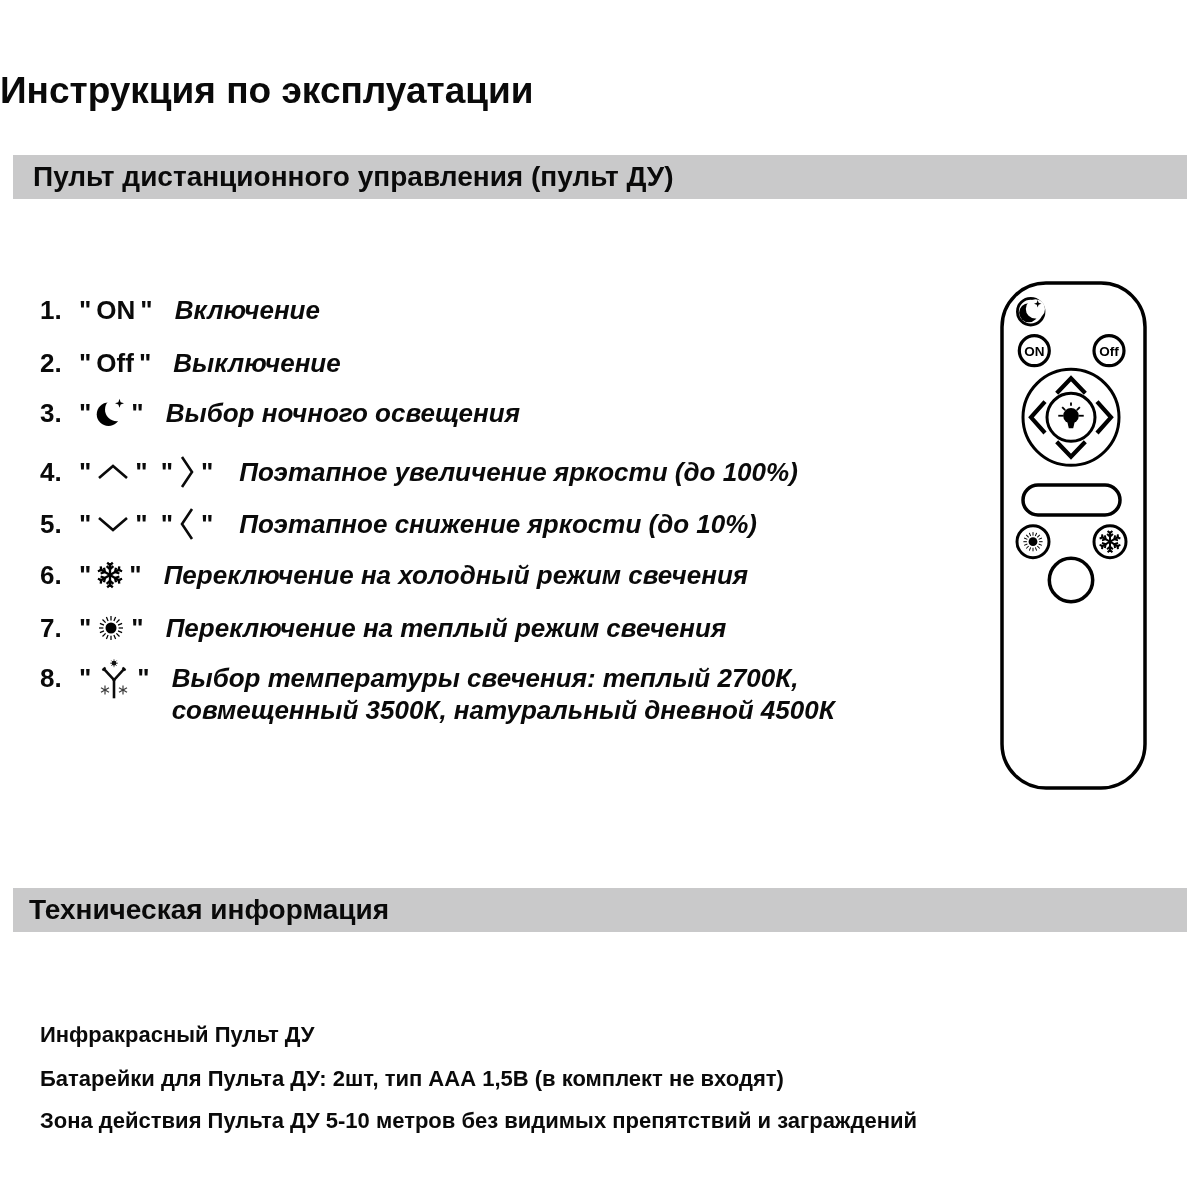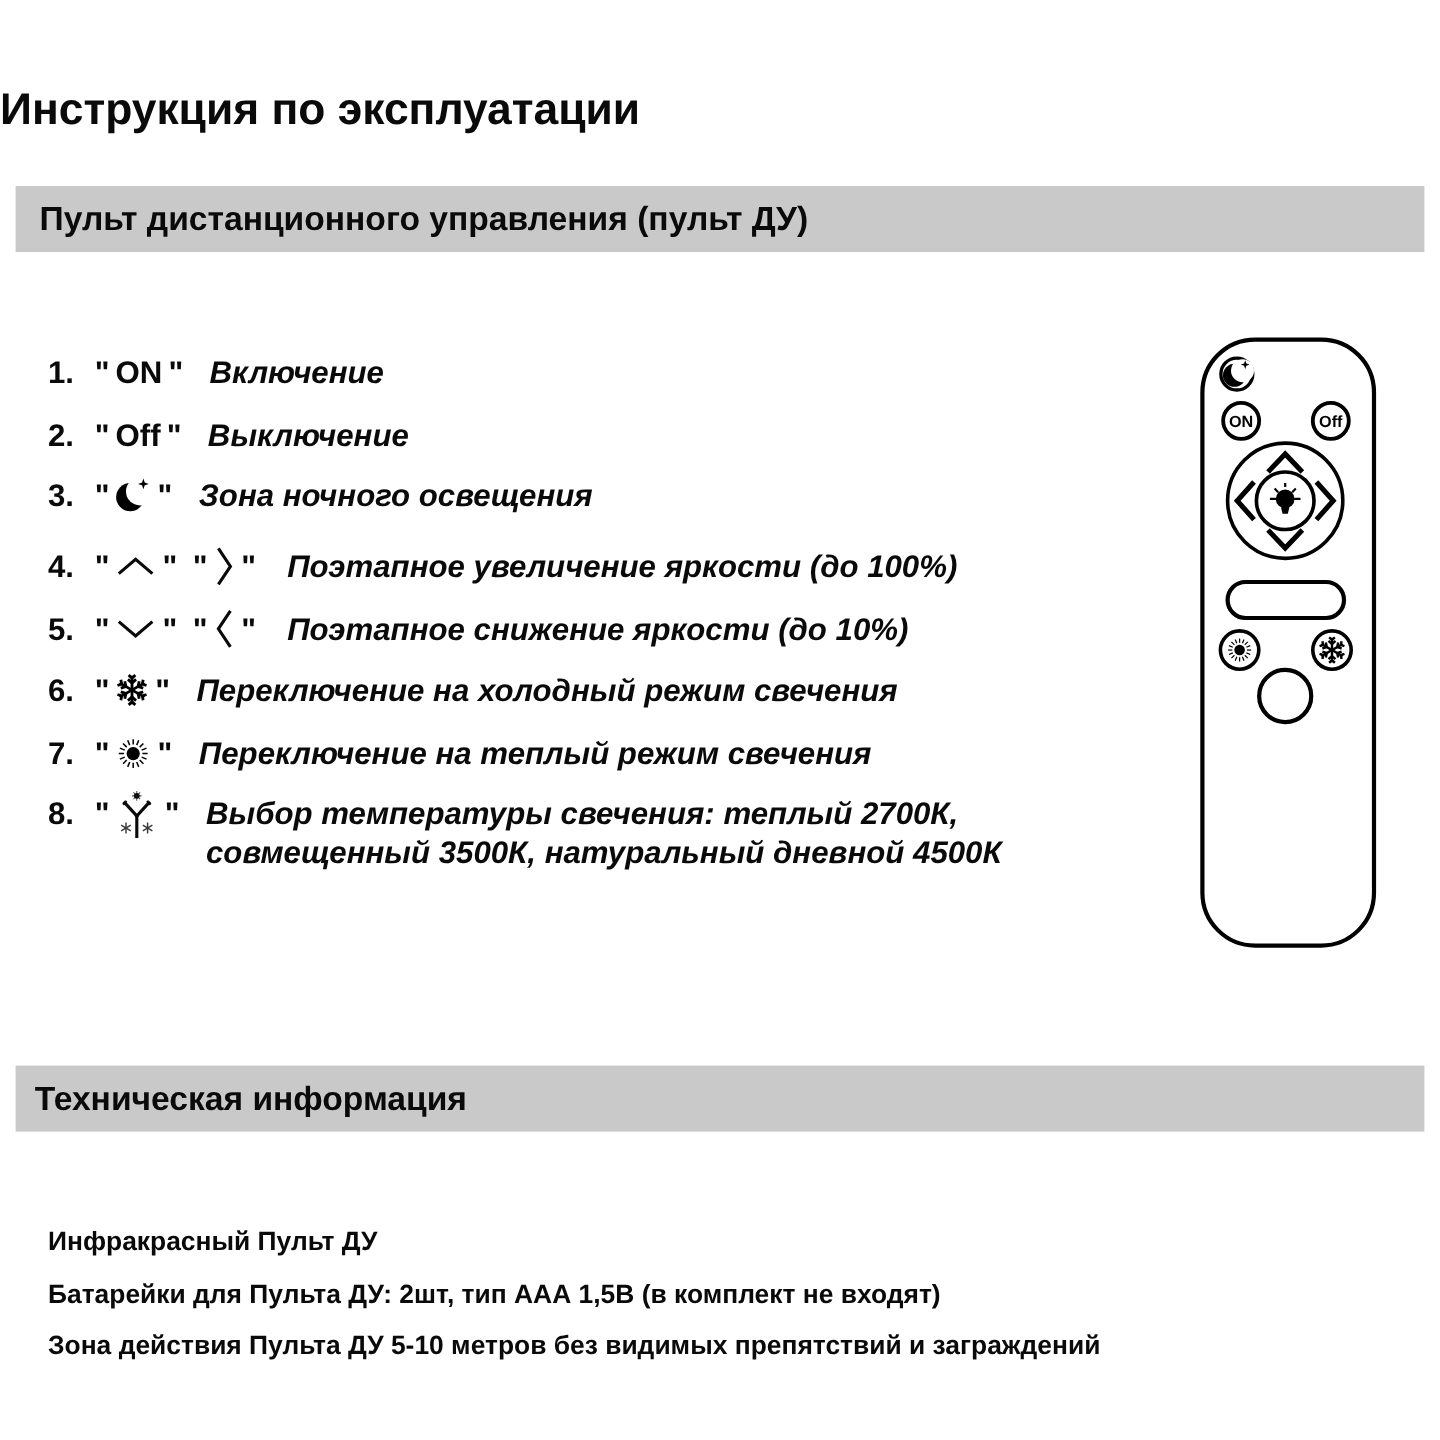--- a/index.html
+++ b/index.html
@@ -1,21 +1,21 @@
 <!DOCTYPE html>
 <html><head>
 <meta charset="utf-8">
 <style>
   html,body{margin:0;padding:0;background:#fff;}
   body{width:1200px;height:1200px;position:relative;overflow:hidden;
        font-family:"Liberation Sans",sans-serif;font-weight:700;color:#0a0a0a;}
   *{box-sizing:border-box;}
   .page-title{position:absolute;top:70px;left:0;right:0;text-align:left;
        font-size:37px;letter-spacing:0;}
-  .section-bar{position:absolute;left:13px;width:1174px;height:55px;background:#c9c9ca;
+  .section-bar{position:absolute;left:13px;width:1174px;height:44px;background:#c9c9ca;
        display:flex;align-items:center;padding-left:20px;font-size:28px;}
   .bar-remote{top:155px;}
   .bar-tech{top:888px;padding-left:16px;}
   .li{position:absolute;left:40px;display:flex;align-items:center;
        font-size:26px;line-height:32px;white-space:nowrap;}
   .li .num{width:34px;}
   .li .q{margin:0 5px;}
   .li .desc{margin-left:17px;font-style:italic;}
   .li .grp2{margin-left:8px;}
   .li .desc4{margin-left:21px;}
@@ -110,21 +110,21 @@
   <span class="desc">Выключение</span>
 </div>
 
 <div class="li" style="top:397px">
   <span class="num">3.</span>
   <span class="q">"</span>
   <svg width="30" height="30" viewBox="0 0 24 24">
       <use href="#moon-glyph"></use>
     </svg>
   <span class="q">"</span>
-  <span class="desc">Зона ночного освещения</span>
+  <span class="desc">Выбор ночного освещения</span>
 </div>
 
 <div class="li" style="top:454px">
   <span class="num">4.</span>
   <span class="q">"</span>
   <svg width="34" height="20" viewBox="0 0 34 20">
       <polyline points="3,16 17,4 31,16" fill="none" stroke="#0a0a0a" stroke-width="2.6"></polyline>
     </svg>
   <span class="q">"</span>
   <span class="q grp2">"</span>

